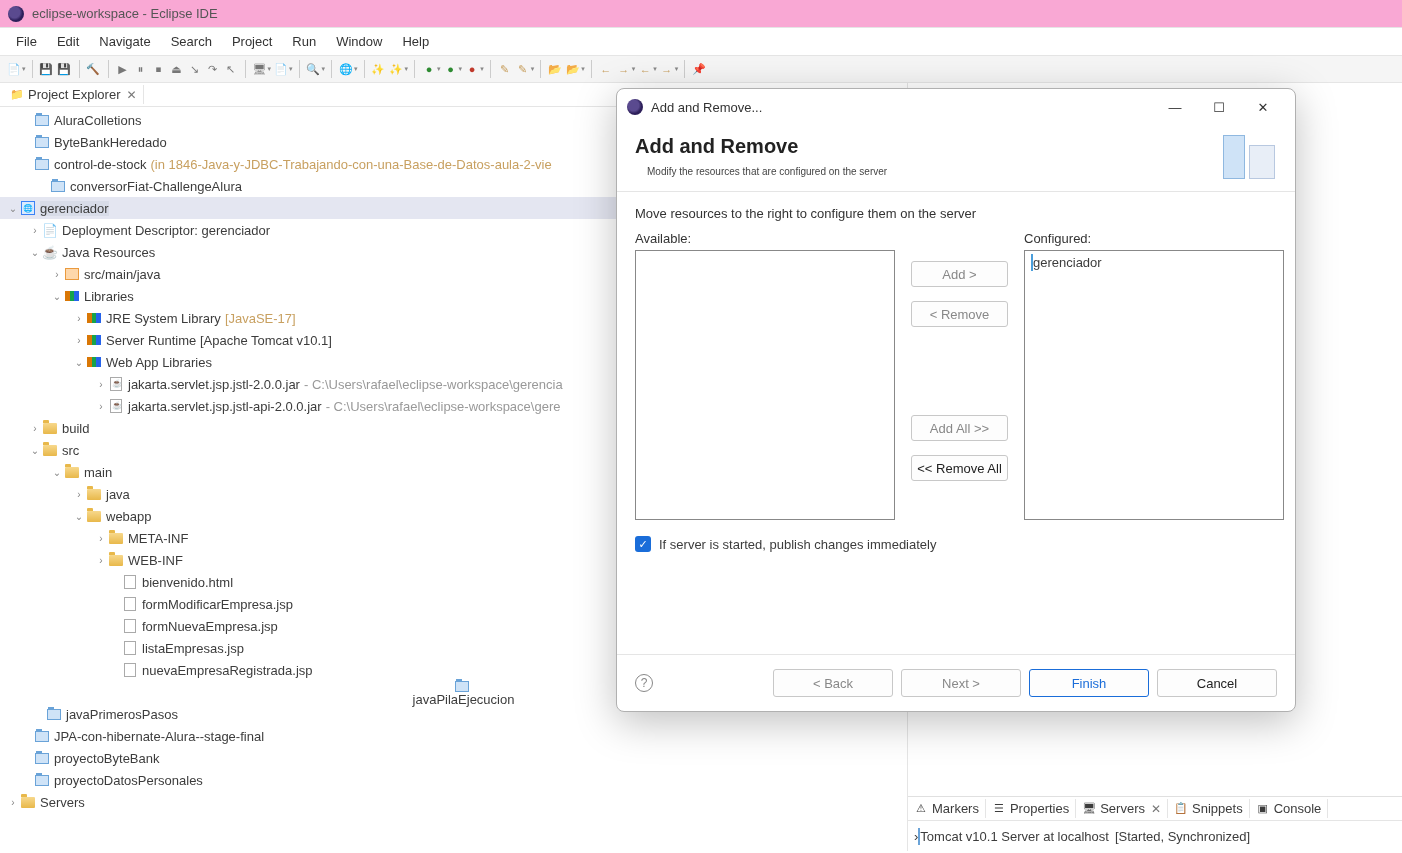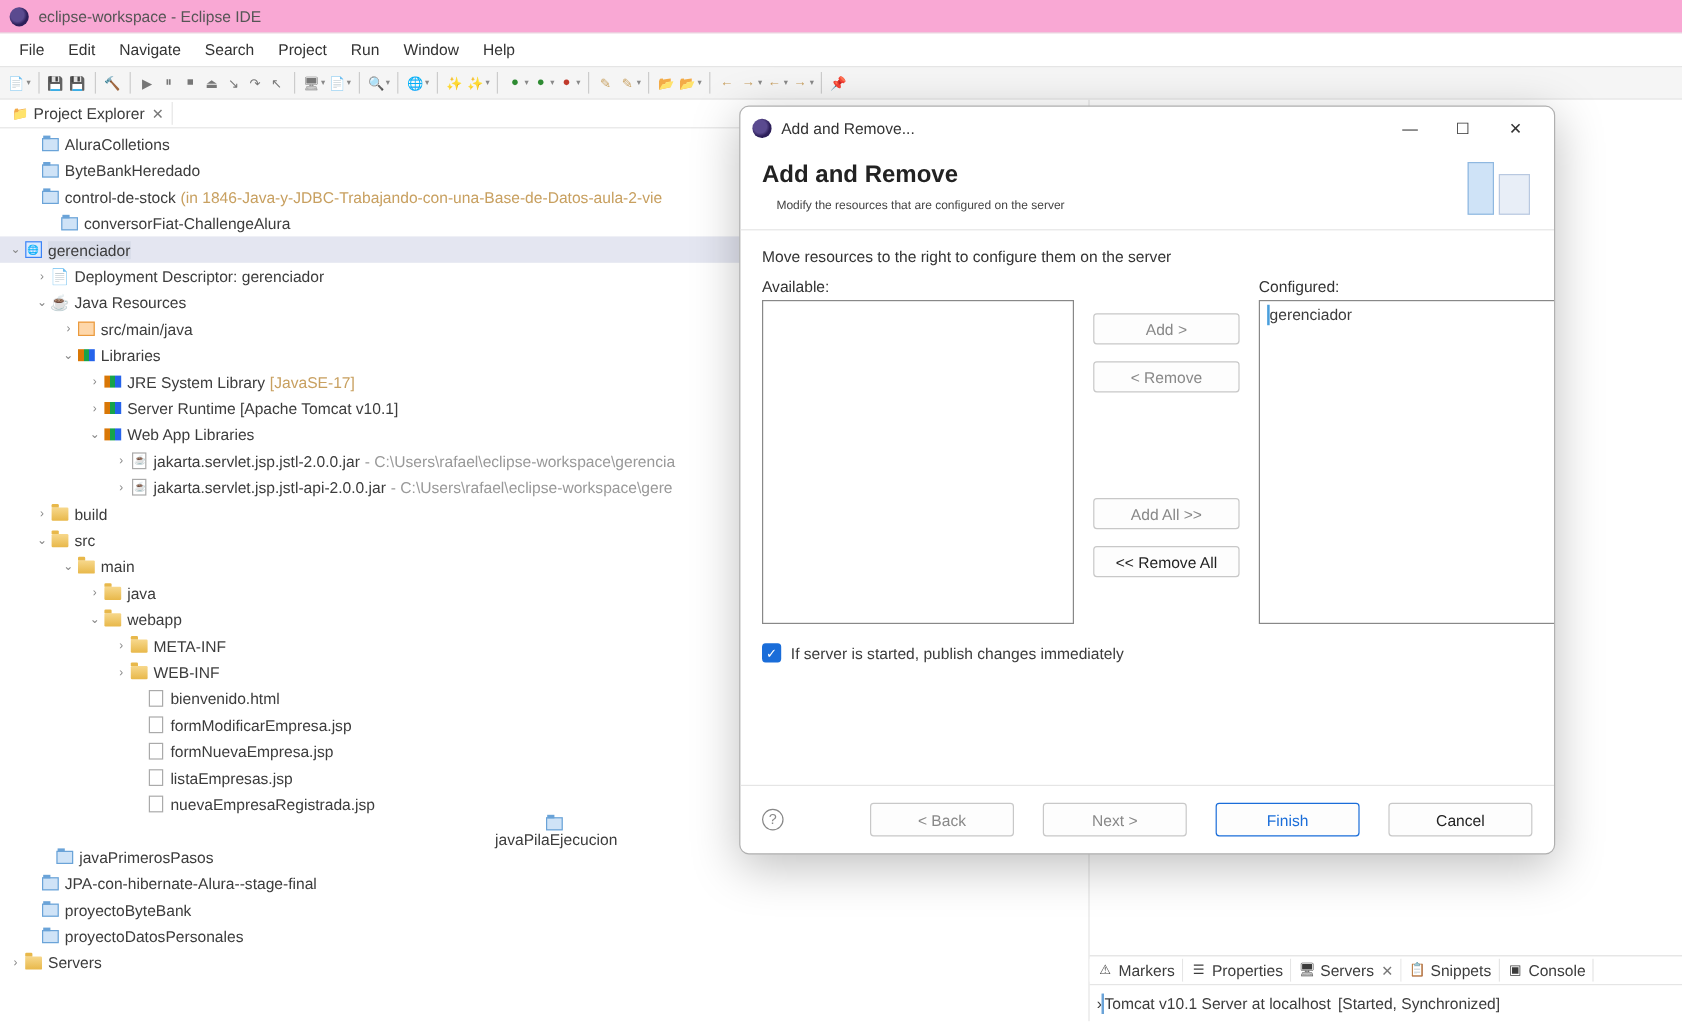--- a/index.html
+++ b/index.html
@@ -49,28 +49,28 @@
 .dlg-header .glyph .doc { width: 26px; height: 34px; background: #e8eef7; border: 1px solid #b8c8e0; margin-top: 10px; }
 .dlg-body { flex: 1; padding: 14px 18px; display: flex; flex-direction: column; }
 .dlg-body .hint-row { margin-bottom: 10px; color: #333; }
 .transfer { display: flex; gap: 16px; }
 .col { display: flex; flex-direction: column; }
 .col .col-label { margin-bottom: 4px; color: #333; }
 .listbox { width: 260px; height: 270px; border: 1px solid #888; background: #fff; overflow: auto; }
 .listbox .item { display: flex; align-items: center; padding: 2px 6px; height: 22px; }
 .mid-btns { display: flex; flex-direction: column; justify-content: flex-start; gap: 14px; padding-top: 30px; }
 .mid-btns .gap { height: 60px; }
-.dbtn { width: 122px; height: 26px; border: 1px solid #c8c8c8; background: #fdfdfd; border-radius: 3px; color: #888; font-size: 13px; cursor: default; }
+.dbtn { width: 97px; height: 26px; border: 1px solid #c8c8c8; background: #fdfdfd; border-radius: 3px; color: #888; font-size: 13px; cursor: default; }
 .dbtn.enabled { color: #222; }
 .chk-row { display: flex; align-items: center; gap: 8px; margin-top: 16px; }
 .chk { width: 16px; height: 16px; background: #1a6dd9; border-radius: 3px; display: flex; align-items: center; justify-content: center; color: #fff; font-size: 11px; }
 .dlg-footer { border-top: 1px solid #e5e5e5; padding: 14px 18px; display: flex; align-items: center; }
 .dlg-footer .help { width: 18px; height: 18px; border: 1.5px solid #888; border-radius: 50%; display: flex; align-items: center; justify-content: center; color: #888; font-size: 12px; }
 .dlg-footer .spacer { flex: 1; }
-.fbtn { width: 120px; height: 28px; border: 1px solid #c8c8c8; background: #fdfdfd; border-radius: 3px; color: #888; margin-left: 24px; font-size: 13px; }
+.fbtn { width: 120px; height: 28px; border: 1px solid #c8c8c8; background: #fdfdfd; border-radius: 3px; color: #888; margin-left: 8px; font-size: 13px; }
 .fbtn.enabled { color: #222; }
 .fbtn.primary { border-color: #1a6dd9; color: #1a6dd9; }
 
 
 .ic-folder { background: linear-gradient(#f7d88c,#e8b84a); width: 14px; height: 11px; border-radius: 1px; position: relative; }
 .ic-folder::before { content: ""; position: absolute; top: -3px; left: 0; width: 6px; height: 3px; background: #e8b84a; border-radius: 1px 1px 0 0; }
 .ic-project { width: 14px; height: 11px; background: #cfe3f7; border: 1px solid #6aa3d8; position: relative; }
 .ic-project::before { content:""; position:absolute; top:-3px; left:0; width:6px; height:3px; background:#6aa3d8; }
 .ic-jar { width: 12px; height: 14px; background: #fff; border: 1px solid #aaa; position: relative; }
 .ic-jar::after { content: "☕"; font-size: 8px; position: absolute; top: 1px; left: 1px; }

